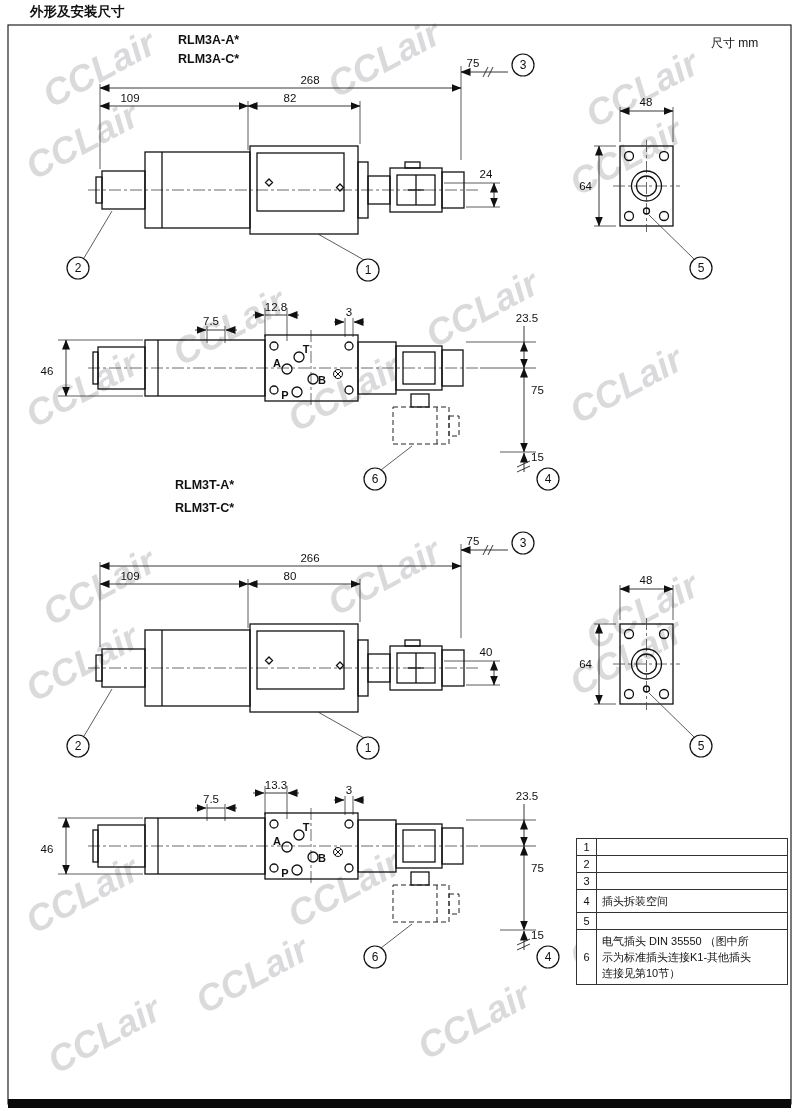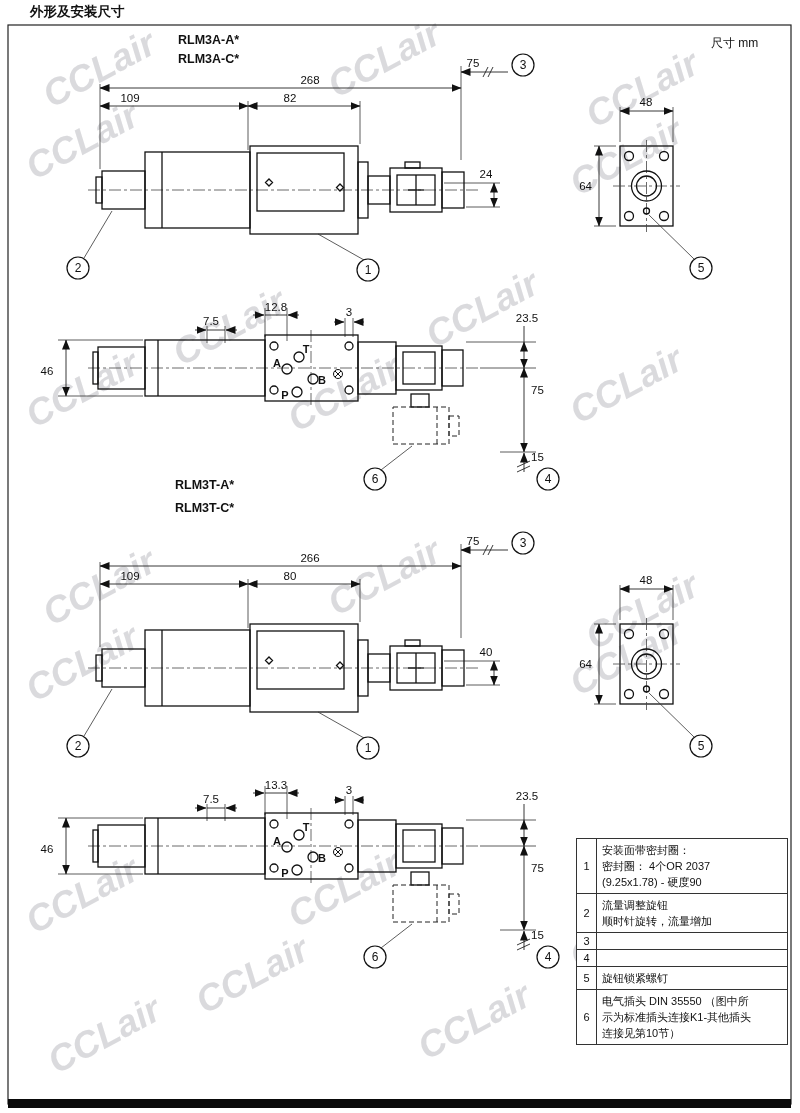--- a/index.html
+++ b/index.html
@@ -264,44 +264,35 @@
     <text class="cot" x="368" y="752">1</text>
     <text class="cot" x="701" y="750">5</text>
     <text class="cot" x="375" y="961">6</text>
     <text class="cot" x="548" y="961">4</text>
   </g>
 </svg>
 
 <div class="legend">
   <div class="lrow">
     <div class="lnum">1</div>
+  </div>
+  <div class="lrow">
+    <div class="lnum">2</div>
+  </div>
+  <div class="lrow">
+    <div class="lnum">3</div>
+  </div>
+  <div class="lrow">
+    <div class="lnum">4</div>
     <div class="ltxt">
-      <div>安装面带密封圈：</div>
-      <div>密封圈：  4个OR 2037</div>
-      <div>(9.25x1.78) - 硬度90</div>
+      <div>插头拆装空间</div>
     </div>
   </div>
   <div class="lrow">
-    <div class="lnum">2</div>
-    <div class="ltxt">
-      <div>流量调整旋钮</div>
-      <div>顺时针旋转，流量增加</div>
-    </div>
-  </div>
-  <div class="lrow">
-    <div class="lnum">3</div>
-  </div>
-  <div class="lrow">
-    <div class="lnum">4</div>
-  </div>
-  <div class="lrow">
     <div class="lnum">5</div>
-    <div class="ltxt">
-      <div>旋钮锁紧螺钉</div>
-    </div>
   </div>
   <div class="lrow">
     <div class="lnum">6</div>
     <div class="ltxt">
       <div>电气插头 DIN 35550 （图中所</div>
       <div>示为标准插头连接K1-其他插头</div>
       <div>连接见第10节）</div>
     </div>
   </div>
 </div>

